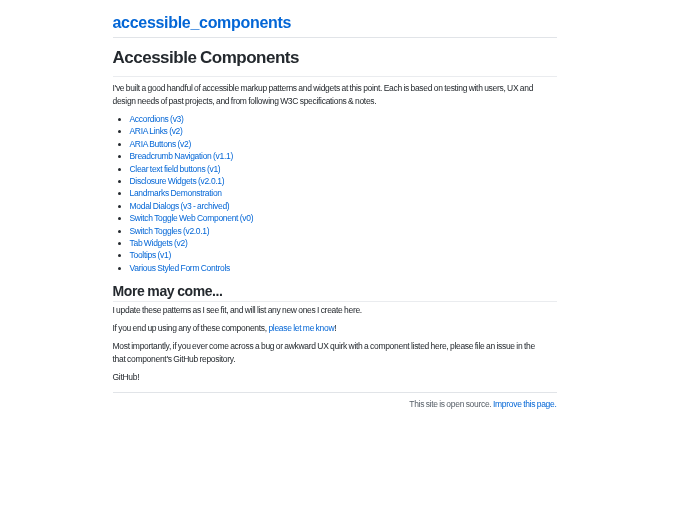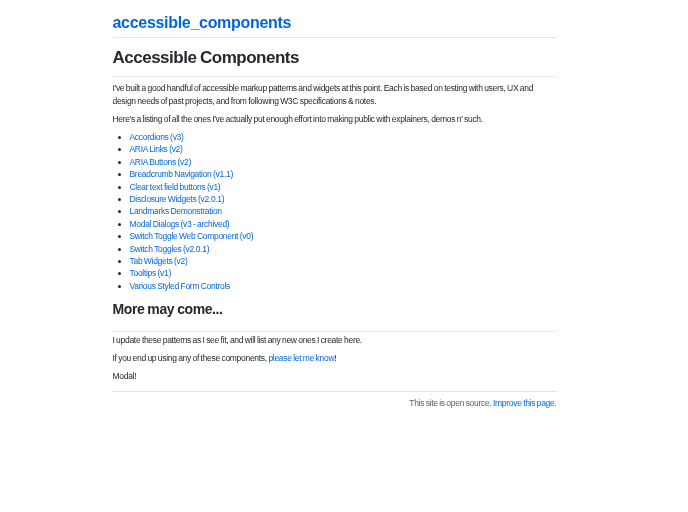--- a/index.html
+++ b/index.html
@@ -50,21 +50,21 @@
     padding-bottom: 8px;
     border-bottom: 1px solid var(--border, #eaecef);
   }
   h2.section-title {
     font-size: 14px;
     line-height: 17.5px;
     font-weight: bold;
     letter-spacing: -0.4px;
     color: var(--text, #24292e);
     margin: 9px 0 2px 0;
-    padding-bottom: 12px;
+    padding-bottom: 0;
     border-bottom: 1px solid var(--border, #eaecef);
   }
   p {
     margin: 0 10px 5px 0;
   }
   ul.components {
     margin: 0 0 4px 0;
     padding: 0 0 0 17px;
     list-style: disc;
   }
@@ -89,21 +89,20 @@
 
     <div class="site-title">
       <a href="#">accessible_components</a>
     </div>
     <hr class="rule">
 
     <h1 class="page-title">Accessible Components</h1>
 
     <p>I've built a good handful of accessible markup patterns and widgets at this point. Each is based on testing with users, UX and design needs of past projects, and from following W3C specifications &amp; notes.</p>
 
-    <p>Here's a listing of all the ones I've actually put enough effort into making public with explainers, demos n' such.</p>
 
     <ul class="components">
         <li><a href="#">Accordions (v3)</a></li>
         <li><a href="#">ARIA Links (v2)</a></li>
         <li><a href="#">ARIA Buttons (v2)</a></li>
         <li><a href="#">Breadcrumb Navigation (v1.1)</a></li>
         <li><a href="#">Clear text field buttons (v1)</a></li>
         <li><a href="#">Disclosure Widgets (v2.0.1)</a></li>
         <li><a href="#">Landmarks Demonstration</a></li>
         <li><a href="#">Modal Dialogs (v3 - archived)</a></li>
@@ -113,21 +112,22 @@
         <li><a href="#">Tooltips (v1)</a></li>
         <li><a href="#">Various Styled Form Controls</a></li>
       </ul>
 
     <h2 class="section-title">More may come...</h2>
 
     <p>I update these patterns as I see fit, and will list any new ones I create here.</p>
 
     <p><span>If you end up using any of these components, </span><a href="#">please let me know</a><span>!</span></p>
 
+    <p>Most importantly, if you ever come across a bug or awkward UX quirk with a component listed here, please file an issue in the that component's GitHub repository.</p>
 
-    <p>Modal!</p>
+    <p>GitHub!</p>
 
     <hr class="footer-rule">
 
     <div class="site-footer"><span>This site is open source. </span><a href="#">Improve this page.</a></div>
 
   </div>
 </div>
 
 </body></html>

